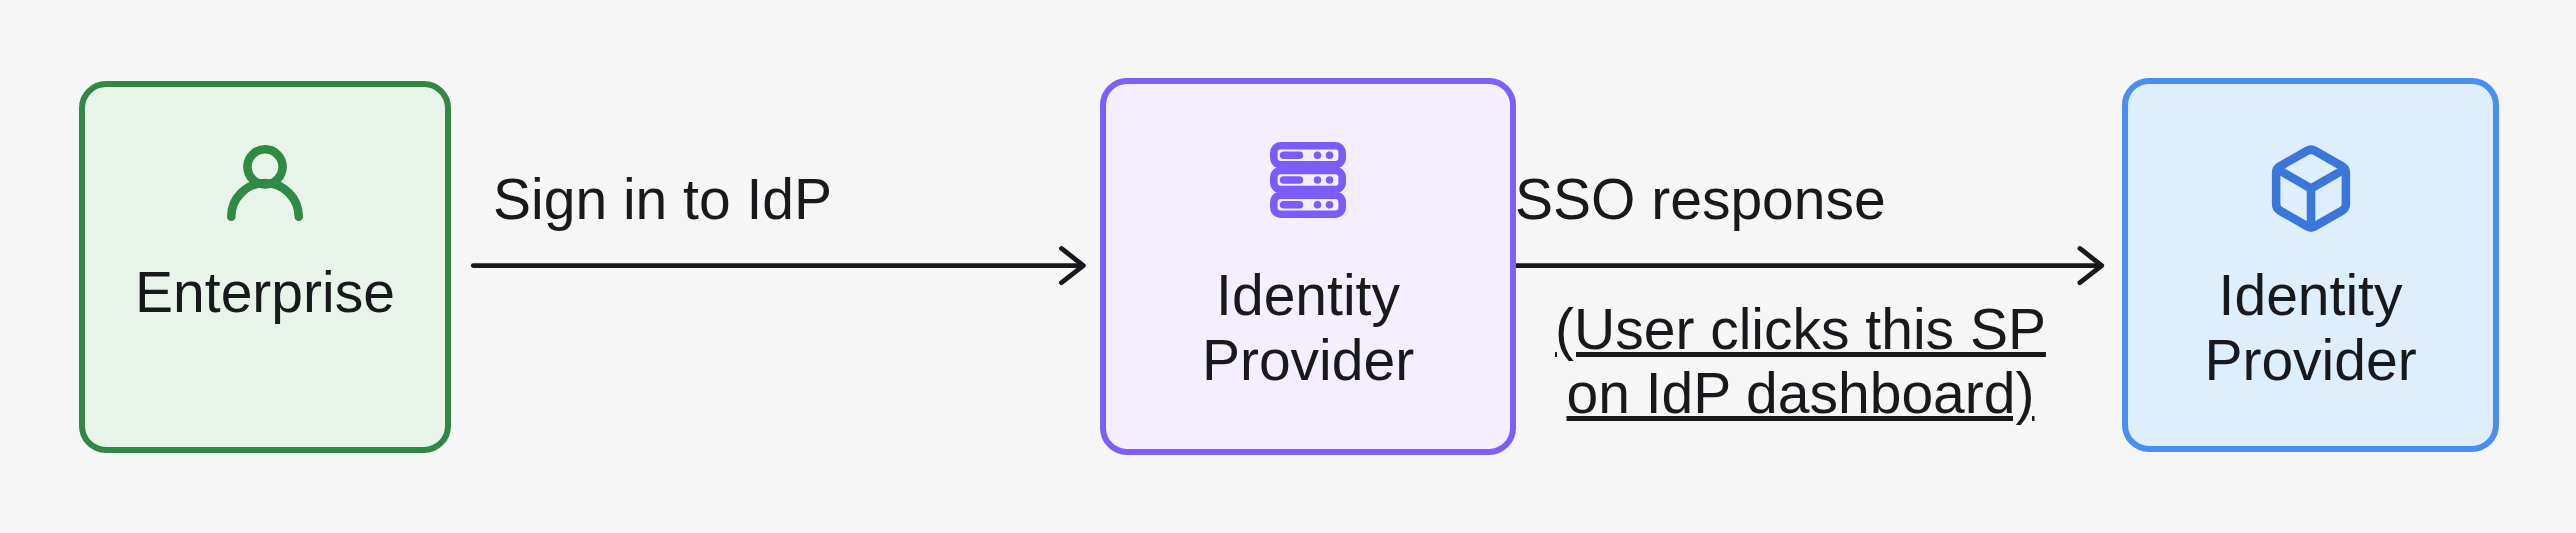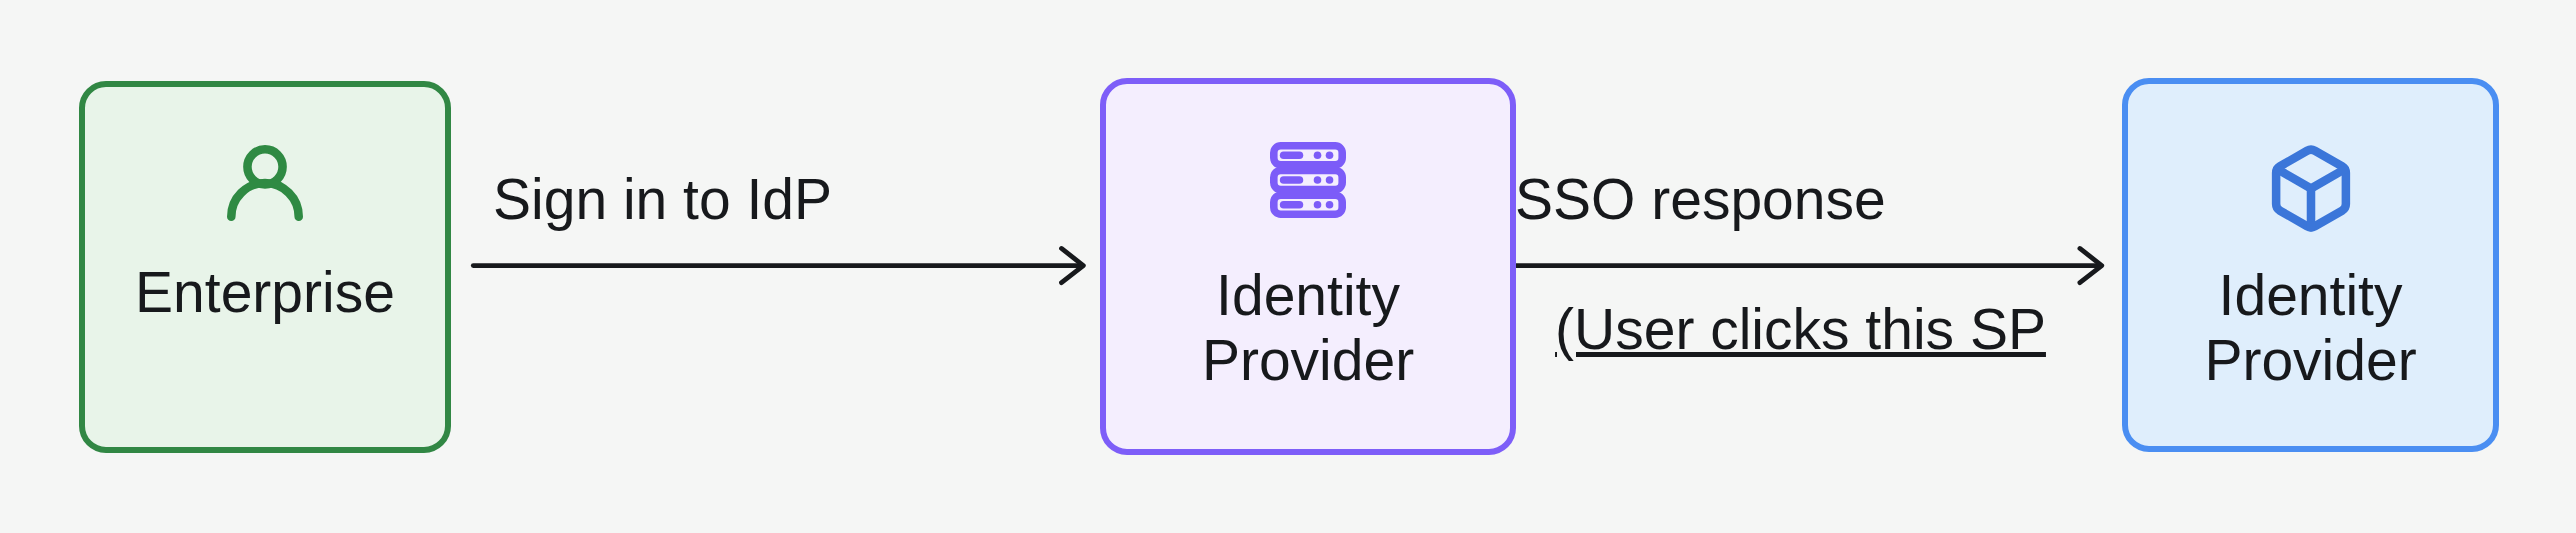--- a/index.html
+++ b/index.html
@@ -136,16 +136,17 @@
       <div>Provider</div>
     </div>
   </div>
 
   <div class="edge-label edge-label--1">Sign in to IdP</div>
 
   <div class="edge-label edge-label--2">SSO response</div>
 
   <div class="edge-note">
     <div>(User clicks this SP</div>
+    <div>on IdP dashboard)</div>
   </div>
 
 </div>
 
 
 </body></html>

